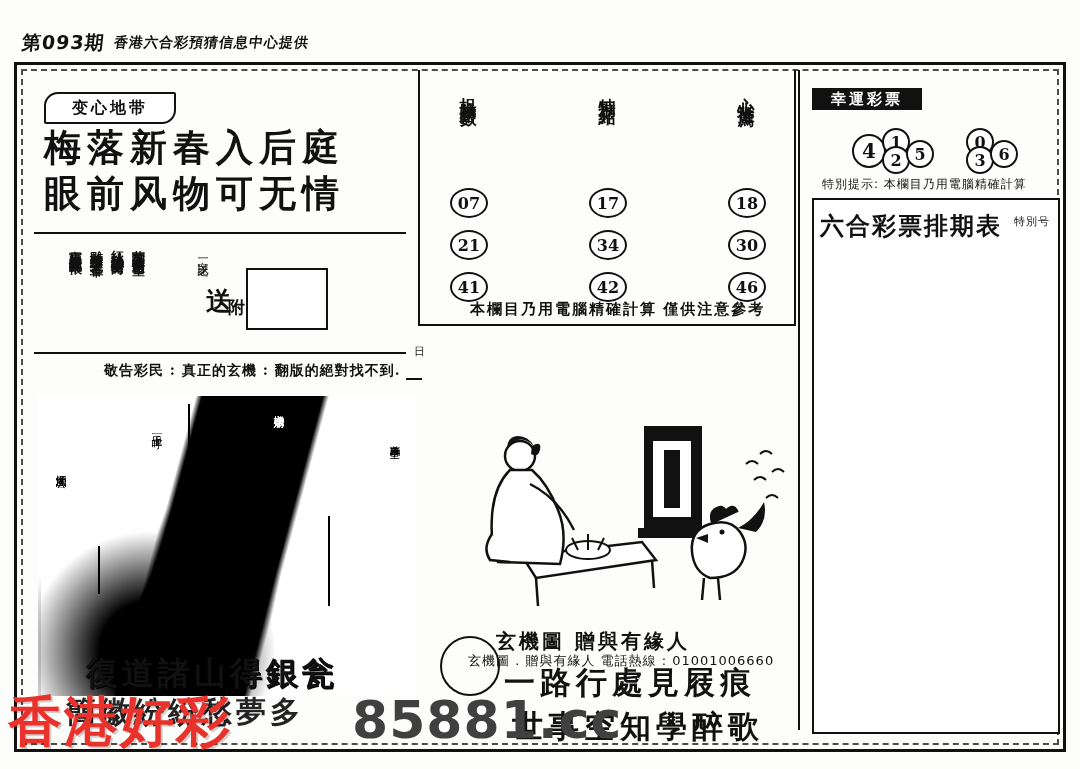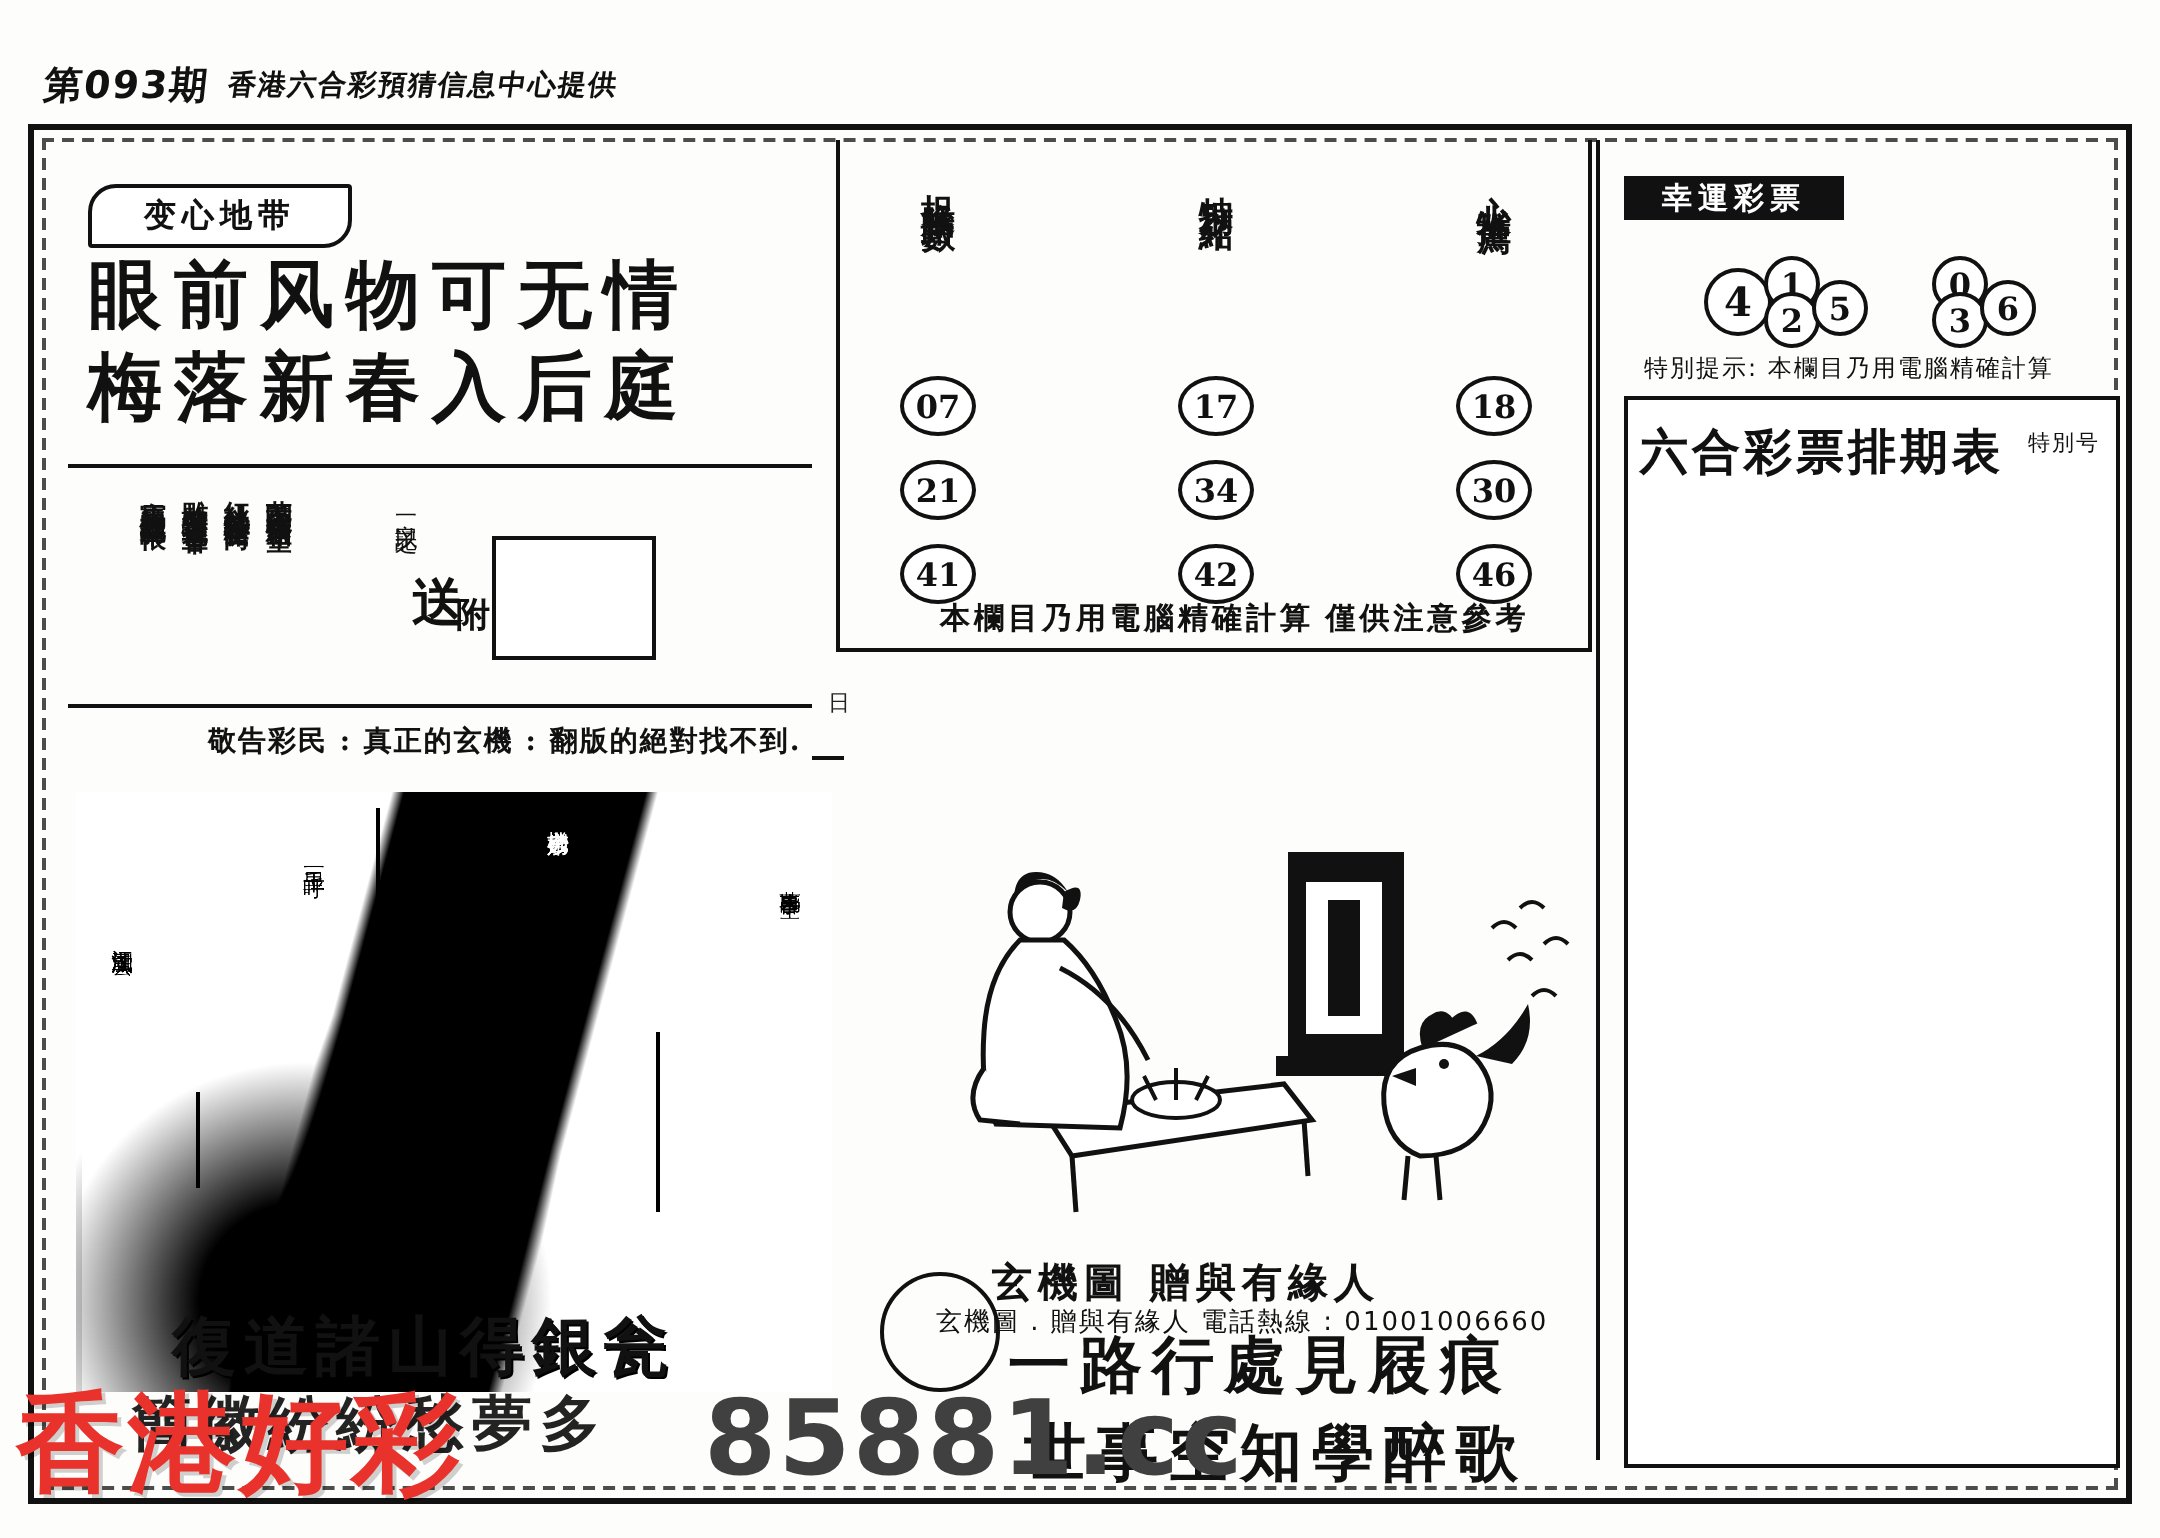--- a/index.html
+++ b/index.html
@@ -257,21 +257,21 @@
     justify-content: center;
     font-family: "DejaVu Serif", serif;
     font-size: 16px;
     font-weight: bold;
     margin-top: 12px;
     background: #fff;
   }
   .mid-note {
     position: absolute;
     left: 470px; top: 300px;
-    font-family: Liberation Serif, serif;
+    font-family: Liberation Sans, sans-serif;
     font-size: 15px;
     font-weight: bold;
     letter-spacing: 2px;
     white-space: nowrap;
   }
   .mid-rule {
     position: absolute;
     left: 418px; top: 324px;
     width: 378px; height: 2px;
     background: #111;
@@ -427,22 +427,22 @@
 <div class="page">
 
   <div class="hdr-issue">第093期</div>
   <div class="hdr-provider">香港六合彩預猜信息中心提供</div>
 
   <div class="frame"></div>
 
   <div class="badge">变心地带</div>
 
   <div class="verse">
+    <div class="verse-line">梅落新春入后庭</div>
     <div class="verse-line">眼前风物可无情</div>
-    <div class="verse-line">梅落新春入后庭</div>
   </div>
 
   <div class="hrule hrule-a"></div>
   <div class="hrule hrule-b"></div>
 
   <div class="vert-poem">
     <div class="vcol">萧閣朱樓盡相望</div>
     <div class="vcol">紅桃綠柳垂檐向</div>
     <div class="vcol">雕鞍繡送上七香車</div>
     <div class="vcol">寶馬迎歸九華帳</div>

